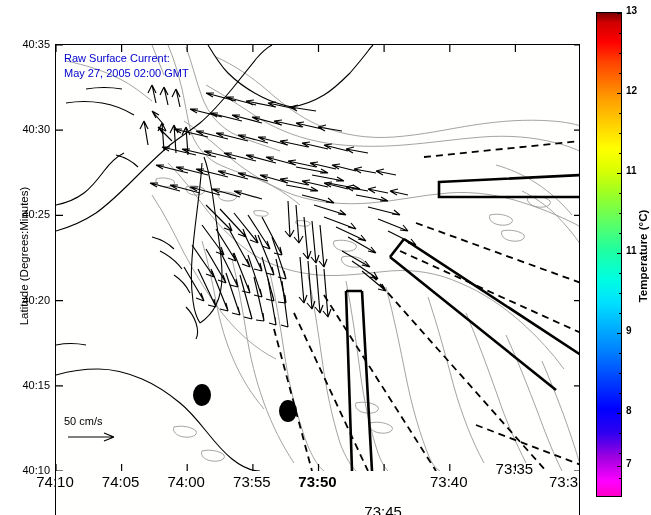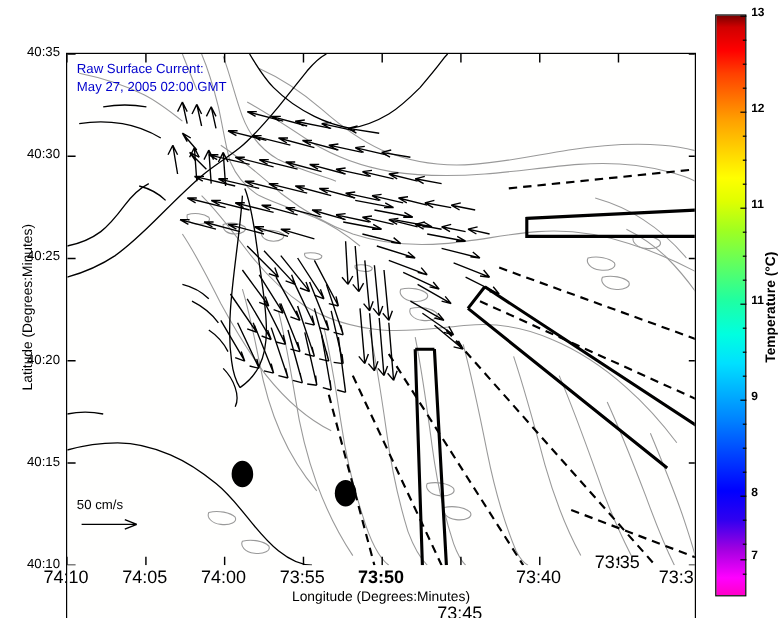--- a/index.html
+++ b/index.html
@@ -343,21 +343,20 @@
   <div class="xlab" style="left:486.4px;top:460px;">73:35</div>
   <div class="xlab" style="left:549px;top:473px;width:46px;text-align:left;">73:3</div>
 
   <div class="ylab" style="left:2px;top:38px;">40:35</div>
   <div class="ylab" style="left:2px;top:123.2px;">40:30</div>
   <div class="ylab" style="left:2px;top:208.4px;">40:25</div>
   <div class="ylab" style="left:2px;top:293.6px;">40:20</div>
   <div class="ylab" style="left:2px;top:378.8px;">40:15</div>
   <div class="ylab" style="left:2px;top:464px;">40:10</div>
 
-  <div class="xaxis-title">Longitude (Degrees:Minutes)</div>
   <div class="yaxis-title">Latitude (Degrees:Minutes)</div>
 
   <div class="cbar"></div>
 
   <div class="cbtick" style="left:617px;top:13px;"></div>
   <div class="cbtick" style="left:617px;top:93px;"></div>
   <div class="cbtick" style="left:617px;top:173px;"></div>
   <div class="cbtick" style="left:617px;top:253px;"></div>
   <div class="cbtick" style="left:617px;top:333px;"></div>
   <div class="cbtick" style="left:617px;top:413px;"></div>

